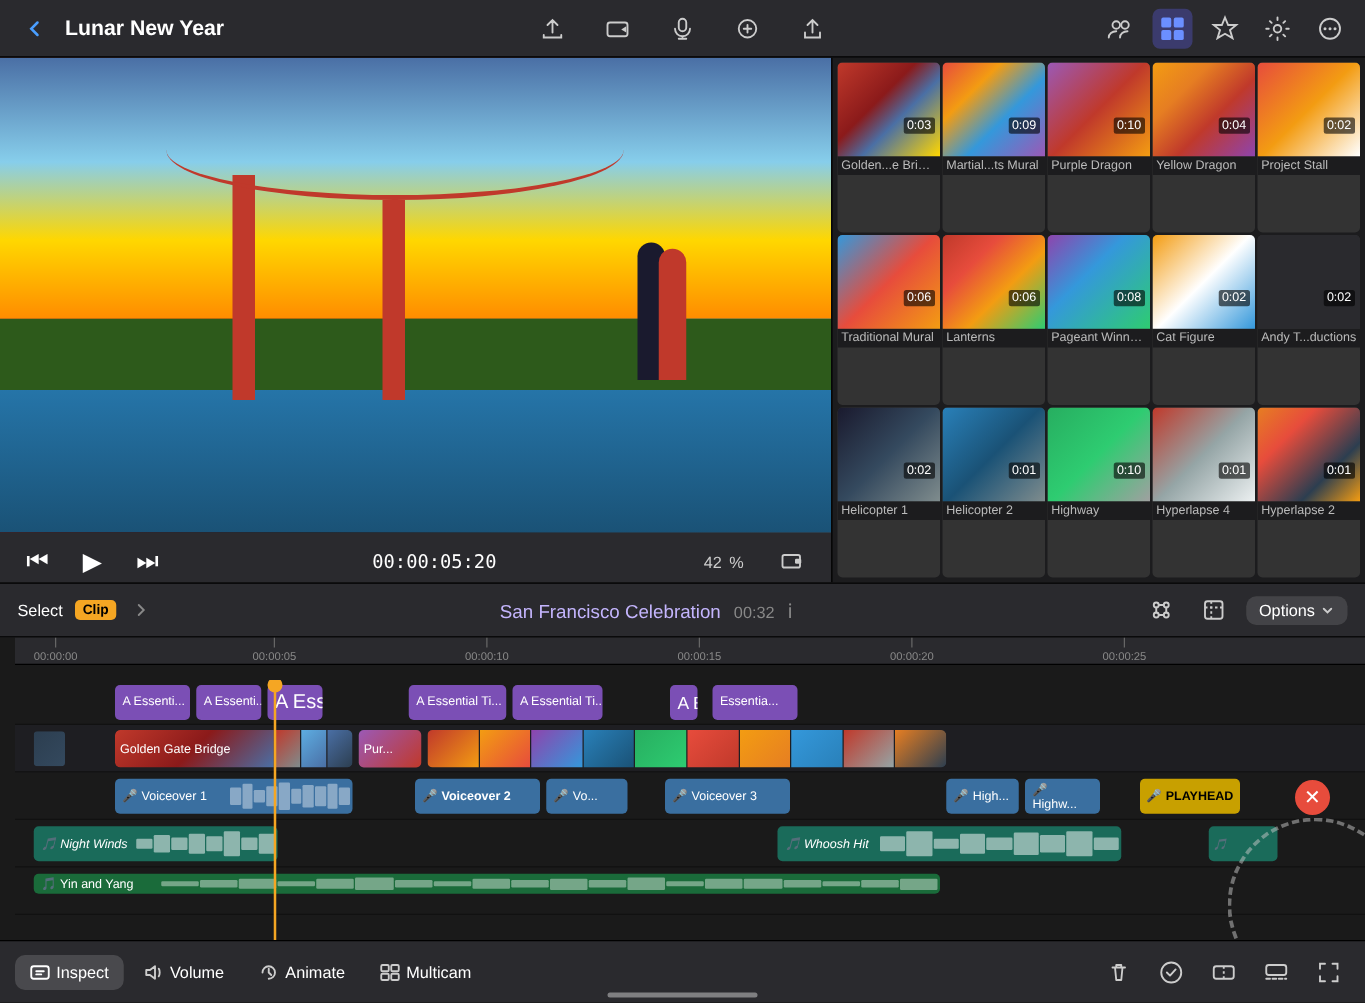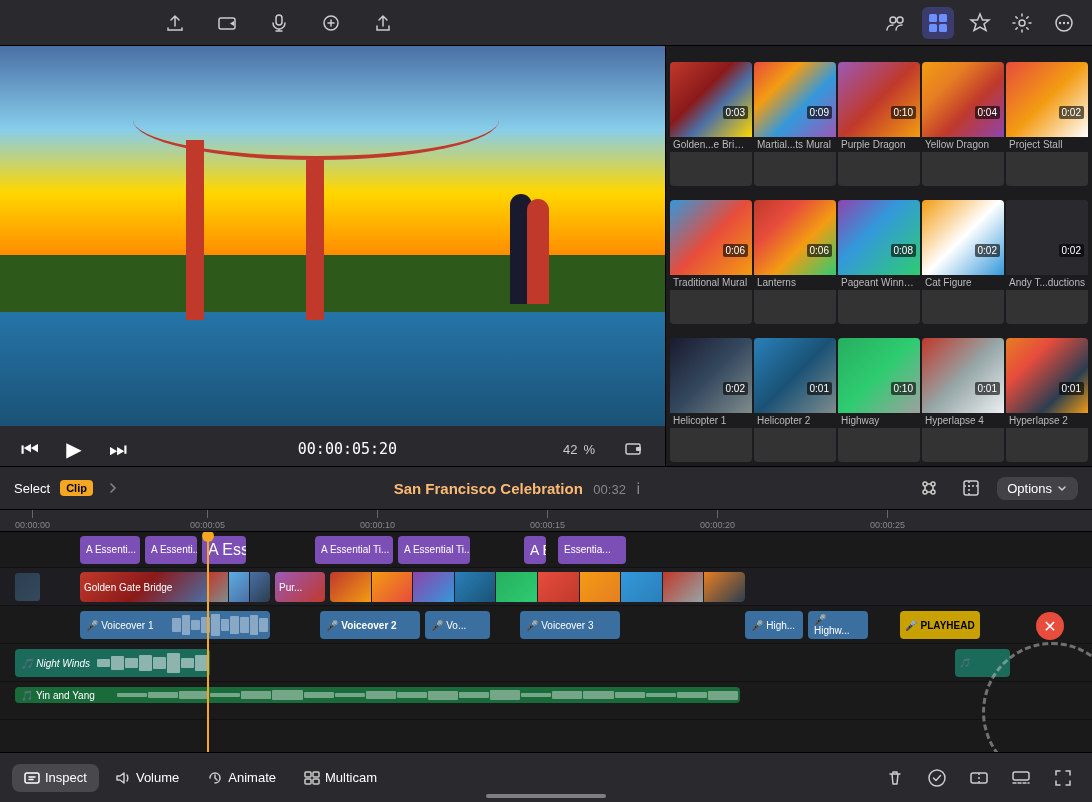--- a/index.html
+++ b/index.html
@@ -228,21 +228,20 @@
       padding: 4px;
       overflow-y: auto;
       height: calc(100% - 46px);
     }
     .media-item {
       position: relative;
       cursor: pointer;
       border-radius: 4px;
       overflow: hidden;
       background: #333;
-      margin-top: 12px;
     }
     .media-thumb {
       width: 100%;
       height: 75px;
       display: block;
       position: relative;
       overflow: hidden;
     }
     .media-duration {
       position: absolute;
@@ -307,22 +306,22 @@
       padding: 2px 6px;
       border-radius: 4px;
       font-weight: 600;
     }
     .clip-title-center {
       flex: 1;
       text-align: center;
     }
     .clip-title-text {
       font-size: 15px;
-      font-weight: 700;
-      color: #fdba74;
+      font-weight: 400;
+      color: #c4b5fd;
     }
     .clip-duration {
       font-size: 13px;
       color: #888;
       margin-left: 6px;
     }
     .clip-tools-right {
       display: flex;
       align-items: center;
       gap: 10px;
@@ -330,20 +329,21 @@
 
     
     .timeline-area {
       position: absolute;
       top: 510px;
       left: 0;
       right: 0;
       bottom: 50px;
       background: #1a1a1a;
       overflow: hidden;
+      padding-left: 12px;
     }
     .timeline-ruler {
       height: 22px;
       background: #2a2a2e;
       display: flex;
       align-items: center;
       position: relative;
       border-bottom: 1px solid #000;
     }
     .ruler-tick {
@@ -355,20 +355,21 @@
       align-items: center;
     }
     .ruler-line { width: 1px; height: 8px; background: #666; }
     .ruler-label { font-size: 9px; color: #888; margin-top: 2px; white-space: nowrap; }
 
     .timeline-tracks {
       position: relative;
       overflow-x: auto;
       overflow-y: hidden;
       height: calc(100% - 22px);
+      margin-top: 12px;
     }
     .track-row {
       height: 38px;
       display: flex;
       align-items: center;
       position: relative;
       border-bottom: 1px solid #111;
     }
 
     
@@ -487,20 +488,28 @@
       cursor: pointer;
       display: flex;
       align-items: center;
       gap: 4px;
     }
   </style>
 </head>
 <body>
 
 <div class="top-bar">
+  <div class="top-bar-left">
+    <div class="icon-btn">
+      <svg width="18" height="18" viewBox="0 0 18 18" fill="none">
+        <path d="M11 4L6 9L11 14" stroke="#4a9eff" stroke-width="2" stroke-linecap="round"></path>
+      </svg>
+    </div>
+    <span class="top-bar-title">Lunar New Year</span>
+  </div>
   <div class="top-bar-center">
     <div class="icon-btn">
       <svg width="20" height="20" viewBox="0 0 20 20" fill="none">
         <path d="M10 3v10M6 7l4-4 4 4M3 15v2h14v-2" stroke="#ccc" stroke-width="1.5" stroke-linecap="round"></path>
       </svg>
     </div>
     <div class="icon-btn">
       <svg width="20" height="20" viewBox="0 0 20 20" fill="none">
         <rect x="2" y="5" width="16" height="11" rx="2" stroke="#ccc" stroke-width="1.5"></rect>
         <path d="M13 10.5L17 8v5l-4-2.5z" fill="#ccc"></path>
@@ -869,20 +878,34 @@
           <div class="wave-bar" style="height:30%;background:rgba(255,255,255,0.5);"></div>
             <div class="wave-bar" style="height:60%;background:rgba(255,255,255,0.5);"></div>
             <div class="wave-bar" style="height:40%;background:rgba(255,255,255,0.5);"></div>
             <div class="wave-bar" style="height:70%;background:rgba(255,255,255,0.5);"></div>
             <div class="wave-bar" style="height:50%;background:rgba(255,255,255,0.5);"></div>
             <div class="wave-bar" style="height:80%;background:rgba(255,255,255,0.5);"></div>
             <div class="wave-bar" style="height:45%;background:rgba(255,255,255,0.5);"></div>
             <div class="wave-bar" style="height:65%;background:rgba(255,255,255,0.5);"></div>
         </div>
       </div>
+      <div style="position:absolute;left:610px;width:275px;height:28px;top:5px;background:#1a6b5a;border-radius:4px;display:flex;align-items:center;padding:0 6px;overflow:hidden;">
+        <span style="font-size:10px;color:#fff;">🎵 Whoosh Hit</span>
+        <div class="waveform" style="position:absolute;right:0;left:80px;top:0;bottom:0;gap:1px;padding:2px;">
+          <div class="wave-bar" style="height:50%;background:rgba(255,255,255,0.5);"></div>
+            <div class="wave-bar" style="height:80%;background:rgba(255,255,255,0.5);"></div>
+            <div class="wave-bar" style="height:35%;background:rgba(255,255,255,0.5);"></div>
+            <div class="wave-bar" style="height:65%;background:rgba(255,255,255,0.5);"></div>
+            <div class="wave-bar" style="height:45%;background:rgba(255,255,255,0.5);"></div>
+            <div class="wave-bar" style="height:75%;background:rgba(255,255,255,0.5);"></div>
+            <div class="wave-bar" style="height:55%;background:rgba(255,255,255,0.5);"></div>
+            <div class="wave-bar" style="height:85%;background:rgba(255,255,255,0.5);"></div>
+            <div class="wave-bar" style="height:40%;background:rgba(255,255,255,0.5);"></div>
+        </div>
+      </div>
 
       <div style="position:absolute;left:955px;width:55px;height:28px;top:5px;background:#1a6b5a;border-radius:4px;display:flex;align-items:center;padding:0 4px;overflow:hidden;">
         <span style="font-size:9px;color:#fff;">🎵</span>
       </div>
     </div>
 
     <div class="track-row" style="height:38px;">
       <div style="position:absolute;left:15px;width:725px;height:16px;top:5px;background:#1a6b3a;border-radius:4px;display:flex;align-items:center;padding:0 6px;overflow:hidden;">
         <span style="font-size:10px;color:#fff;">🎵 Yin and Yang</span>
         <div class="waveform" style="position:absolute;right:0;left:100px;top:0;bottom:0;gap:1px;padding:2px;">

